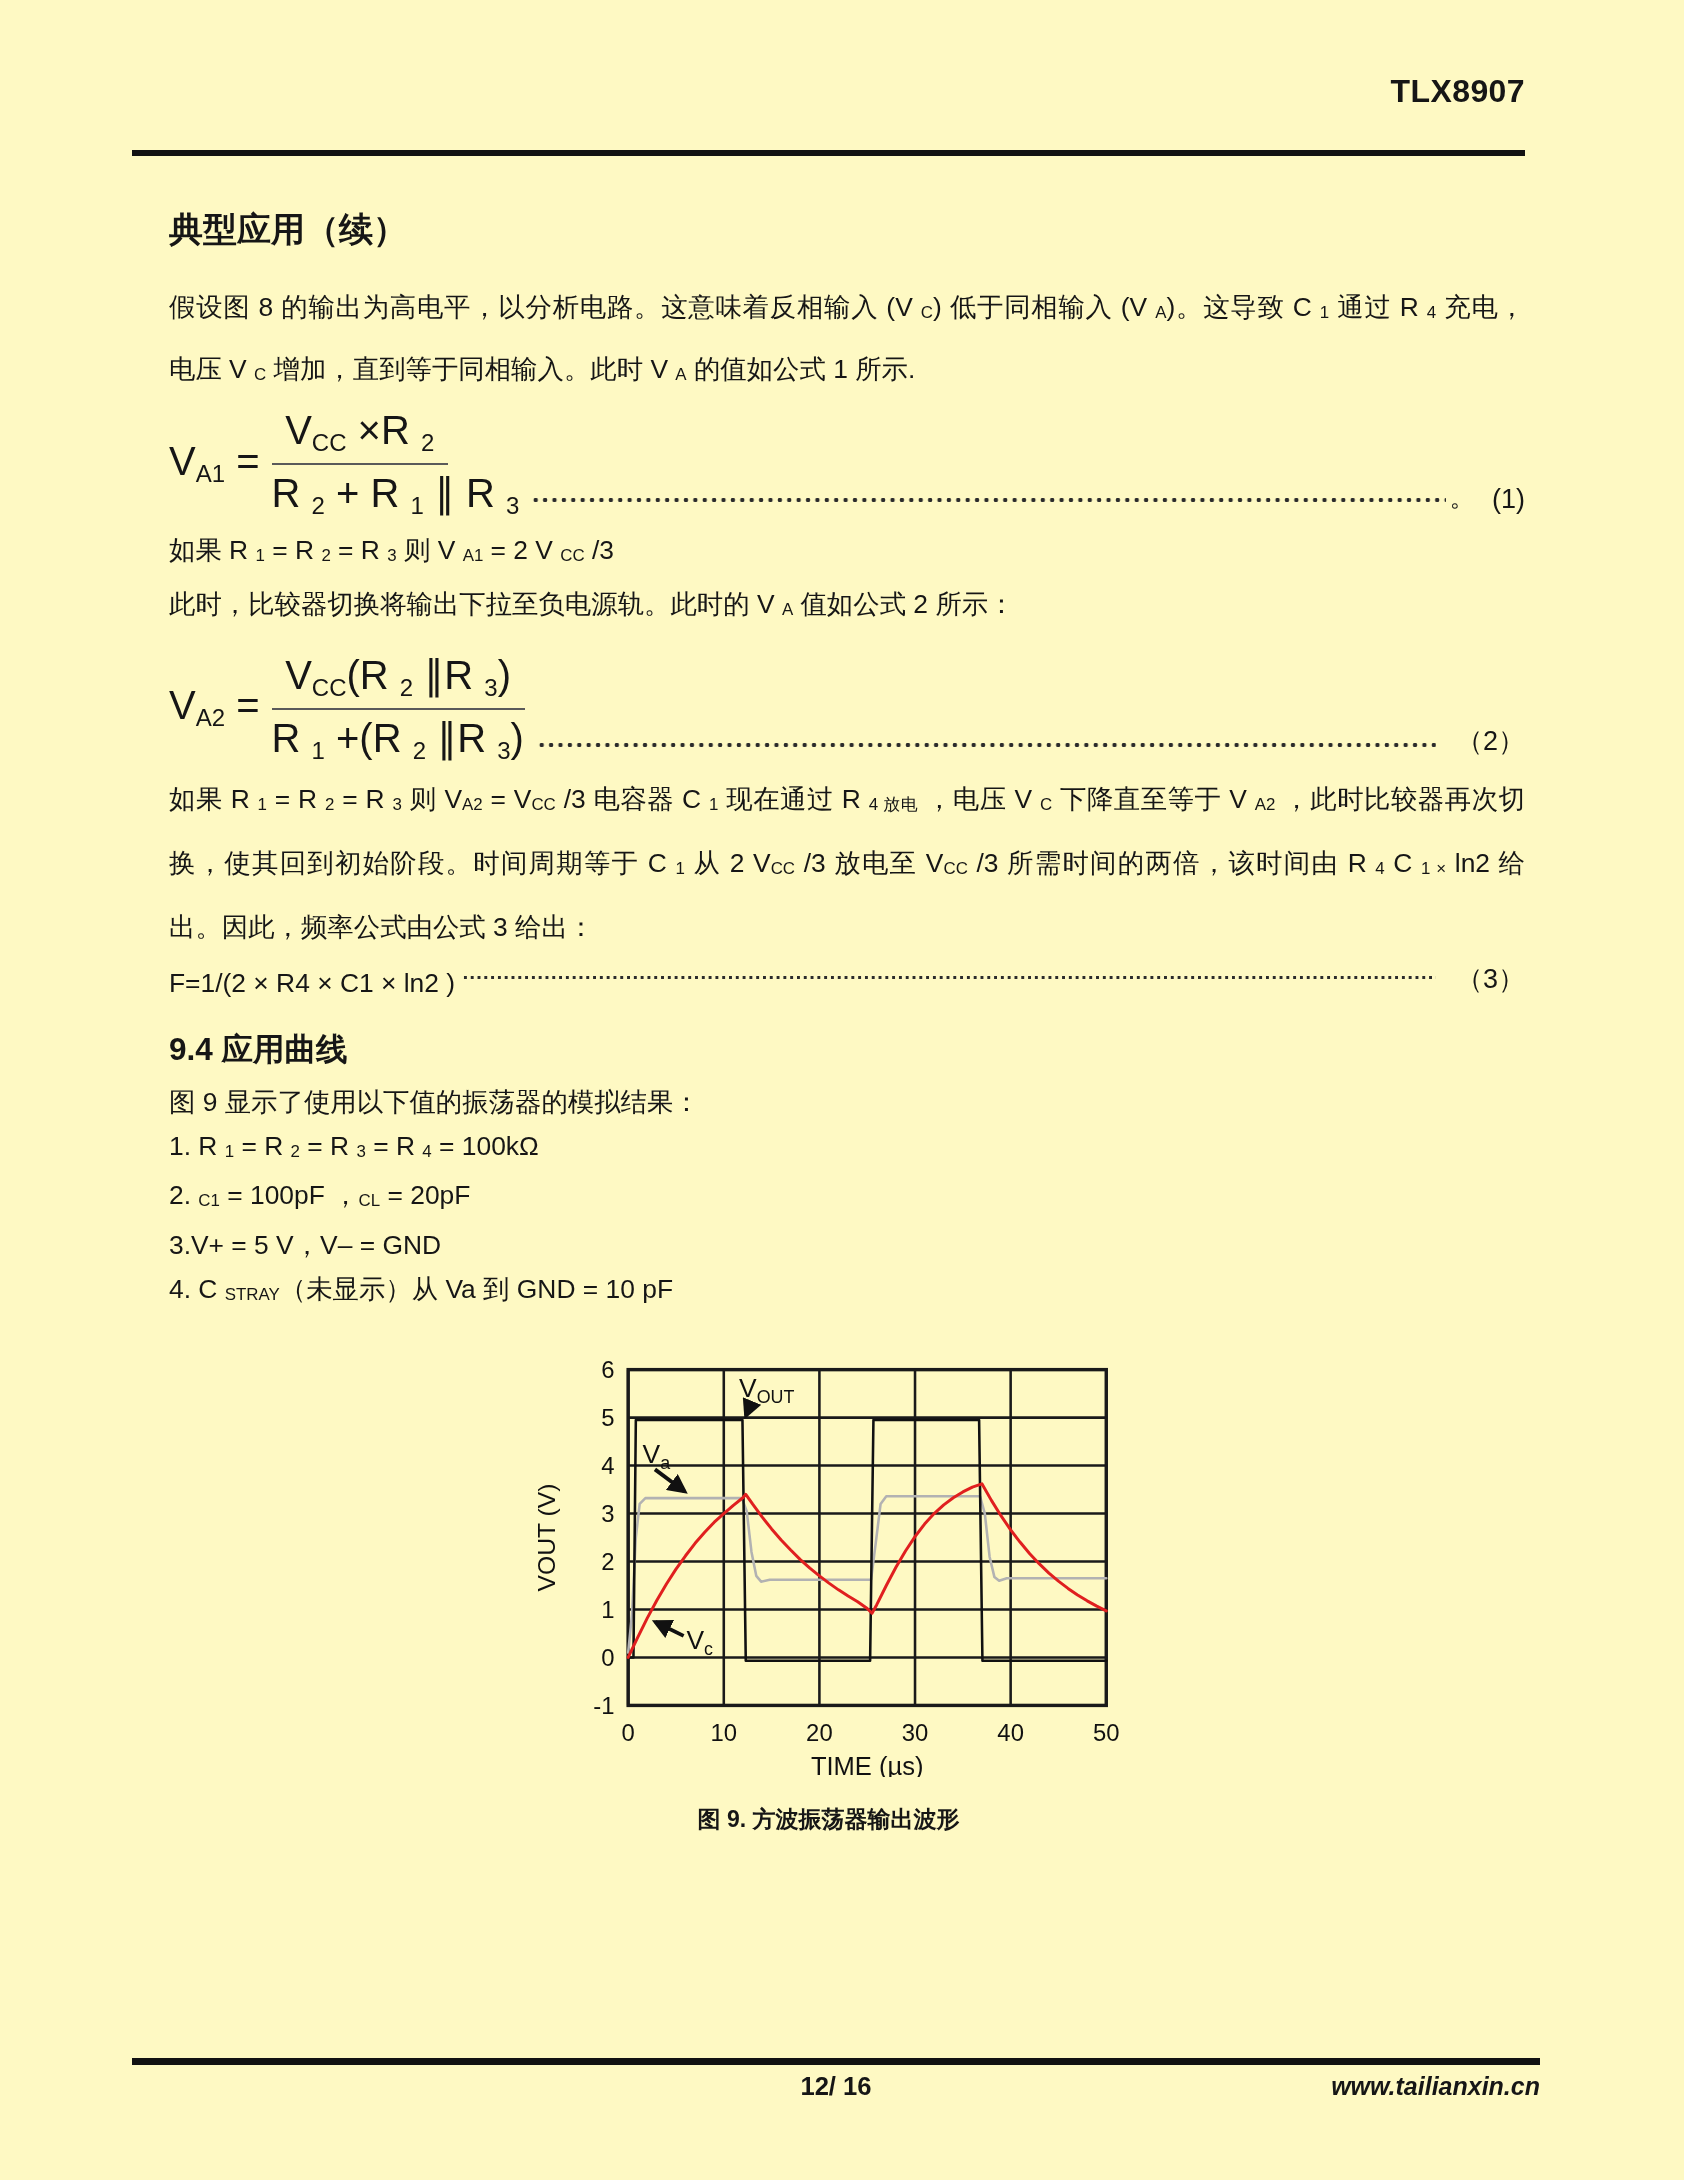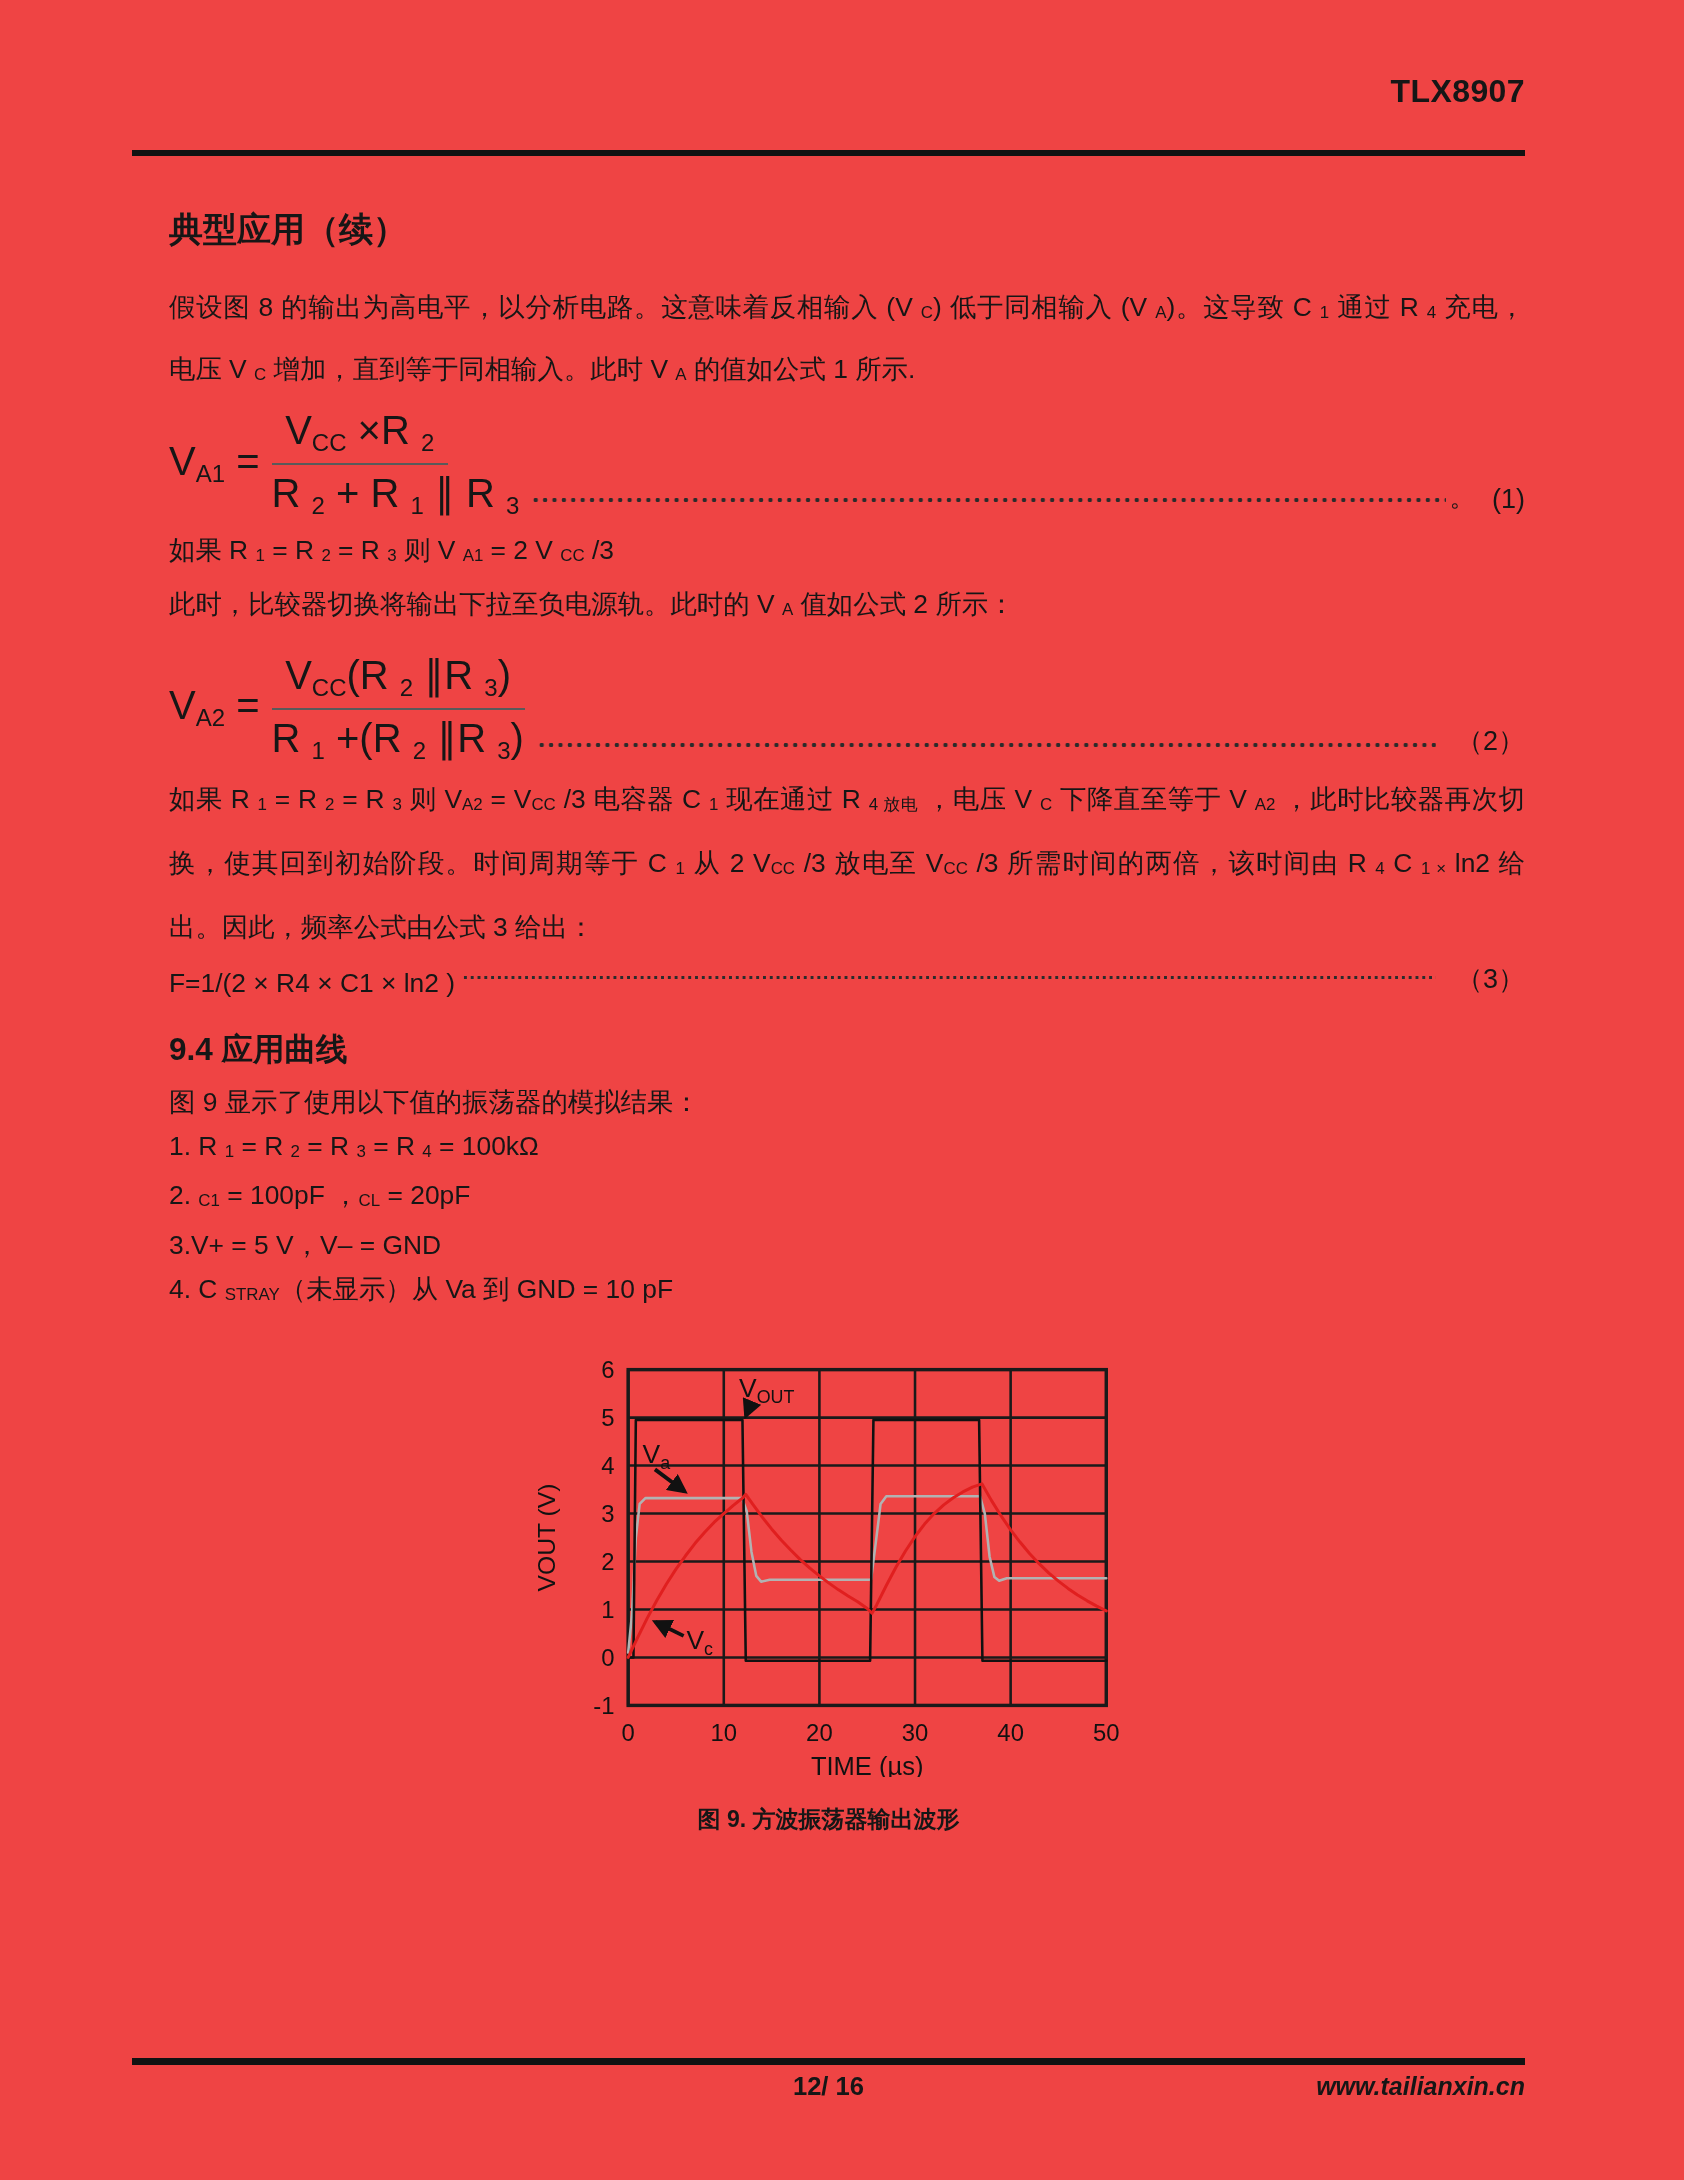--- a/index.html
+++ b/index.html
@@ -1,16 +1,16 @@
 <!DOCTYPE html>
 <html style="font-size:13.6px"><head>
 <meta charset="utf-8">
 <style>
   html,body{margin:0;padding:0;background:#e8e8e8;}
-  .page{position:relative;width:1685px;height:2181px;background:#ef4444;margin:0 auto;
+  .page{position:relative;width:1685px;height:2181px;background:#fef9c3;margin:0 auto;
         font-family:"Liberation Sans","DejaVu Sans",sans-serif;color:#161616;overflow:hidden;}
   .content{padding:0 160px 0 132px;}
   .header{padding-top:73px;text-align:right;}
   .doc-title{font-size:32px;font-weight:700;letter-spacing:0.4px;}
   .rule{height:6px;background:#121212;margin-top:40px;}
   h1.sec-title{font-size:34px;font-weight:700;margin:51px 0 0 37px;}
   .tx{margin:0 0 0 37px;font-size:26.4px;line-height:56px;}
   .jline{text-align:justify;text-align-last:justify;}
   .sm{font-size:64%;vertical-align:-4%;}
   .eqsub{font-size:60%;vertical-align:-24%;}
@@ -25,21 +25,21 @@
   .leader-fine{height:6.8px;margin:0 3.4px 10.2px 6.8px;
           background-image:radial-gradient(circle,#2b2b2b 1.4px,rgba(0,0,0,0) 1.9px);background-size:6.8px 6.8px;}
   .eq-tail{font-size:25.6px;margin-bottom:5.1px;white-space:nowrap;}
   .eq-no{font-size:27px;margin:0 0 5.1px 17px;white-space:nowrap;}
   .f-row{display:flex;align-items:center;margin:0 0 0 37px;font-size:26.4px;line-height:46px;}
   h2.sub-title{font-size:31.5px;font-weight:700;margin:20px 0 0 37px;}
   .intro{margin:8.5px 0 0 37px;font-size:26.4px;line-height:44px;}
   .li{margin:0 0 0 37px;font-size:26.4px;line-height:44px;}
   .figure{width:596px;margin:39px auto 0;transform:translateX(-5.1px);}
   .caption{font-size:23px;font-weight:700;text-align:center;margin-top:24px;}
-  .footer{position:absolute;left:132px;right:160px;top:2058px;}
+  .footer{position:absolute;left:132px;right:145px;top:2058px;}
   .f-rule{height:6.8px;background:#121212;}
   .f-row2{position:relative;margin-top:6.8px;height:36px;}
   .page-no{display:block;text-align:center;font-size:25.6px;font-weight:700;}
   .website{position:absolute;right:0;top:0;font-size:25px;font-weight:700;font-style:italic;}
 </style>
 </head>
 <body>
 
 <div class="page">
   <div class="content">

